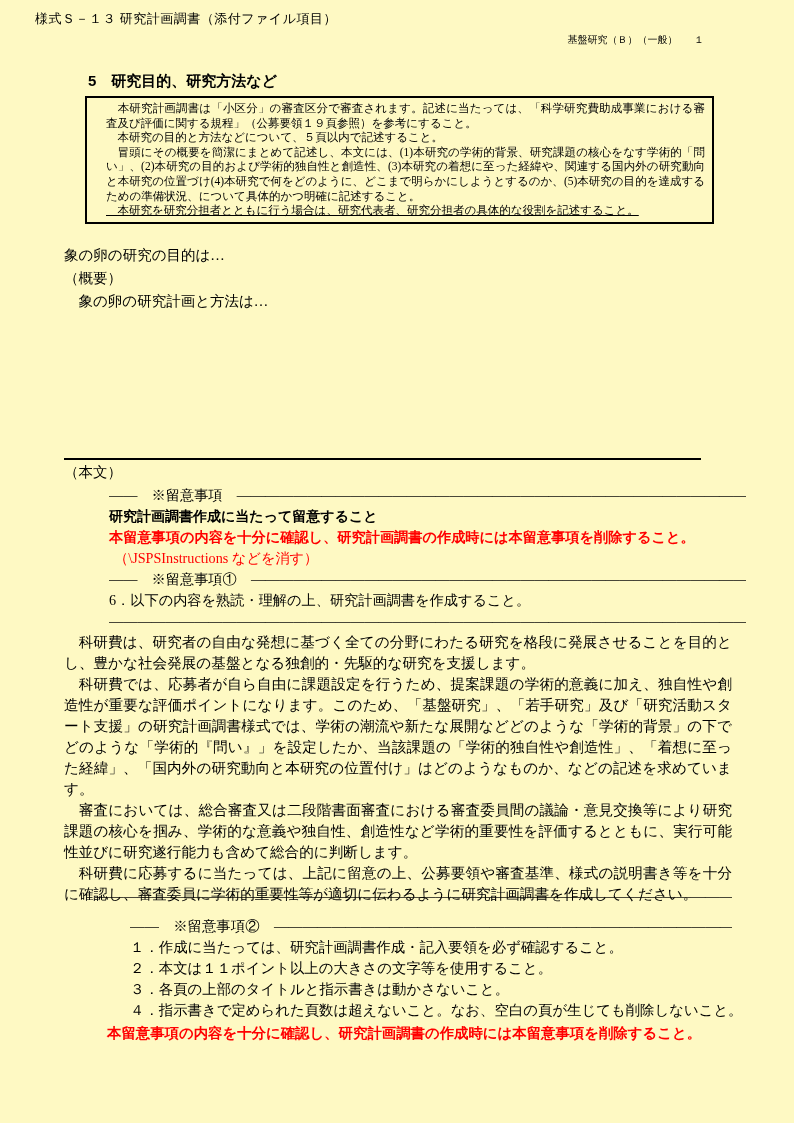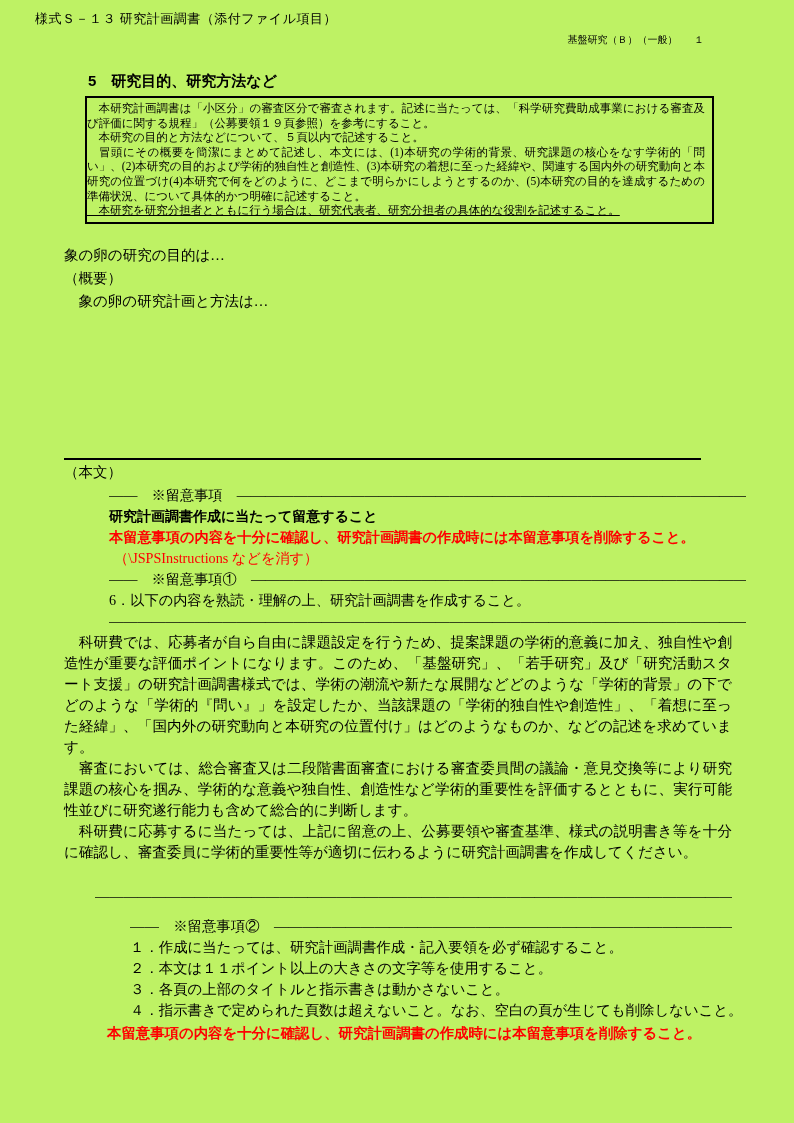--- a/index.html
+++ b/index.html
@@ -1,21 +1,21 @@
 <!DOCTYPE html>
 <html><head>
 <meta charset="utf-8">
 <style>
   * { margin: 0; padding: 0; box-sizing: border-box; }
   html, body { background: #ffffff; }
   .page {
     position: relative;
     width: 794px;
     height: 1123px;
-    background: #bef264;
+    background: #fef9c3;
     color: #000000;
     font-family: "Liberation Serif", "DejaVu Serif", serif;
     overflow: hidden;
   }
   .gothic { font-family: "Liberation Sans", "DejaVu Sans", sans-serif; }
   .red { color: #ff0000; }
 
   .hdr-left {
     position: absolute; left: 35px; top: 10px;
     font-size: 13px; letter-spacing: 0.5px;
@@ -28,21 +28,21 @@
 
   .sec-title {
     position: absolute; left: 88px; top: 72px;
     font-size: 15px; font-weight: bold;
   }
 
   .inst-box {
     position: absolute; left: 85px; top: 96px;
     width: 629px;
     border: 2px solid #000000;
-    padding: 3px 7px 4px 0;
+    padding: 3px 7px 4px 19px;
     font-size: 11.5px;
     line-height: 14.6px;
     text-align: justify;
   }
   .inst-box p { margin: 0; }
   .inst-box p.underline { text-decoration: underline; }
 
   .summary {
     position: absolute; left: 64px; top: 244px;
     font-size: 14.5px; line-height: 23px;
@@ -135,20 +135,21 @@
     <div class="dash-line">――　※留意事項　――――――――――――――――――――――――――――――――――――</div>
     <div class="notice-title">研究計画調書作成に当たって留意すること</div>
     <div class="red warn1">本留意事項の内容を十分に確認し、研究計画調書の作成時には本留意事項を削除すること。</div>
     <div class="red warn2">（\JSPSInstructions などを消す）</div>
     <div class="dash-line">――　※留意事項①　―――――――――――――――――――――――――――――――――――</div>
     <div>6．以下の内容を熟読・理解の上、研究計画調書を作成すること。</div>
     <div class="dash-line">―――――――――――――――――――――――――――――――――――――――――――――</div>
   </div>
 
   <div class="body-paras">
+    <p>　科研費は、研究者の自由な発想に基づく全ての分野にわたる研究を格段に発展させることを目的とし、豊かな社会発展の基盤となる独創的・先駆的な研究を支援します。</p>
     <p>　科研費では、応募者が自ら自由に課題設定を行うため、提案課題の学術的意義に加え、独自性や創造性が重要な評価ポイントになります。このため、「基盤研究」、「若手研究」及び「研究活動スタート支援」の研究計画調書様式では、学術の潮流や新たな展開などどのような「学術的背景」の下でどのような「学術的『問い』」を設定したか、当該課題の「学術的独自性や創造性」、「着想に至った経緯」、「国内外の研究動向と本研究の位置付け」はどのようなものか、などの記述を求めています。</p>
     <p>　審査においては、総合審査又は二段階書面審査における審査委員間の議論・意見交換等により研究課題の核心を掴み、学術的な意義や独自性、創造性など学術的重要性を評価するとともに、実行可能性並びに研究遂行能力も含めて総合的に判断します。</p>
     <p>　科研費に応募するに当たっては、上記に留意の上、公募要領や審査基準、様式の説明書き等を十分に確認し、審査委員に学術的重要性等が適切に伝わるように研究計画調書を作成してください。</p>
   </div>
 
   <div class="divider2 dash-line">―――――――――――――――――――――――――――――――――――――――――――――</div>
 
   <div class="notice2">
     <div class="dash-line">――　※留意事項②　―――――――――――――――――――――――――――――――――</div>
     <div>１．作成に当たっては、研究計画調書作成・記入要領を必ず確認すること。</div>

